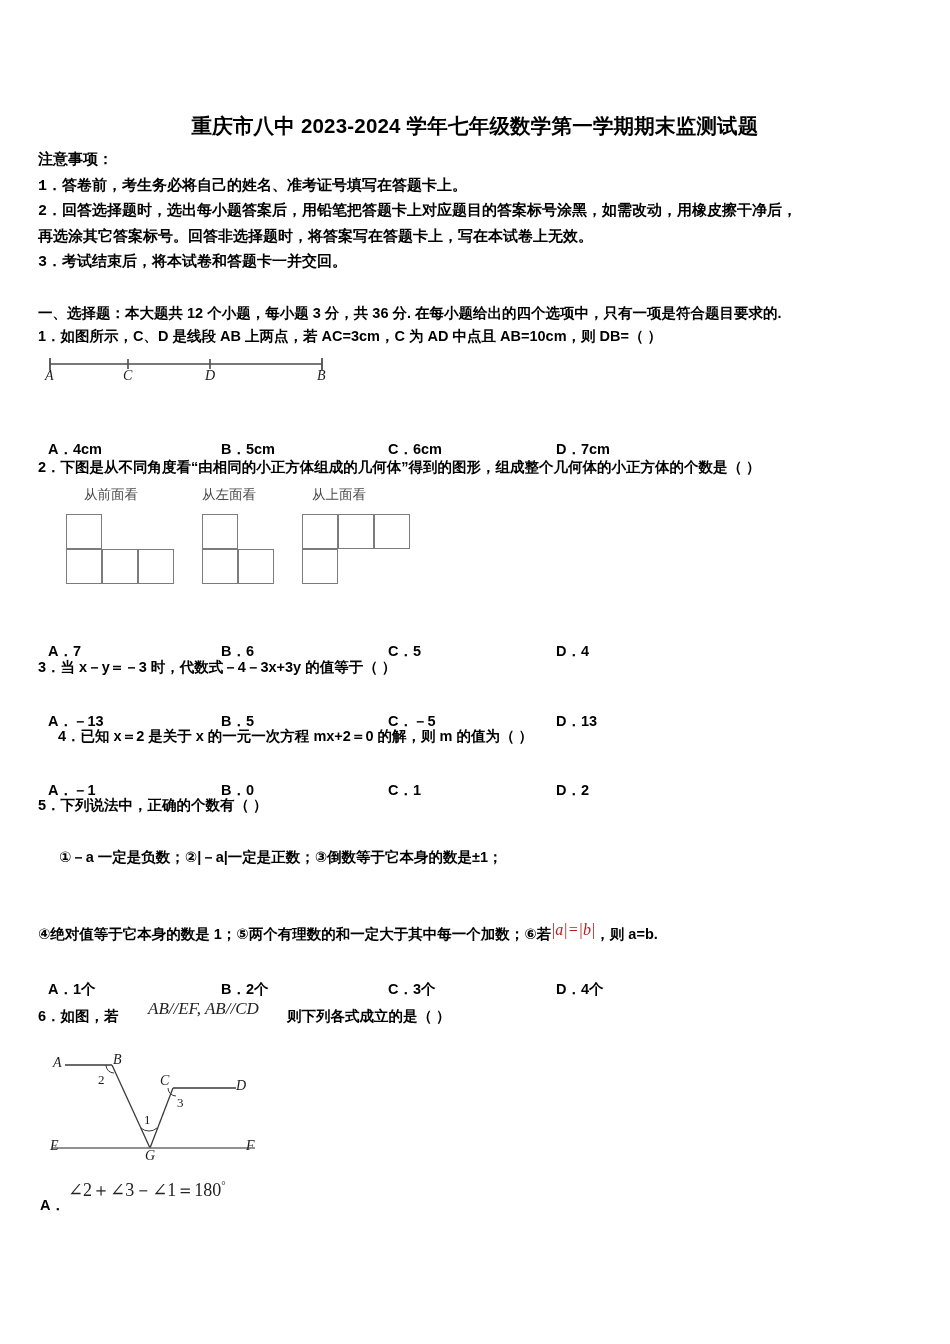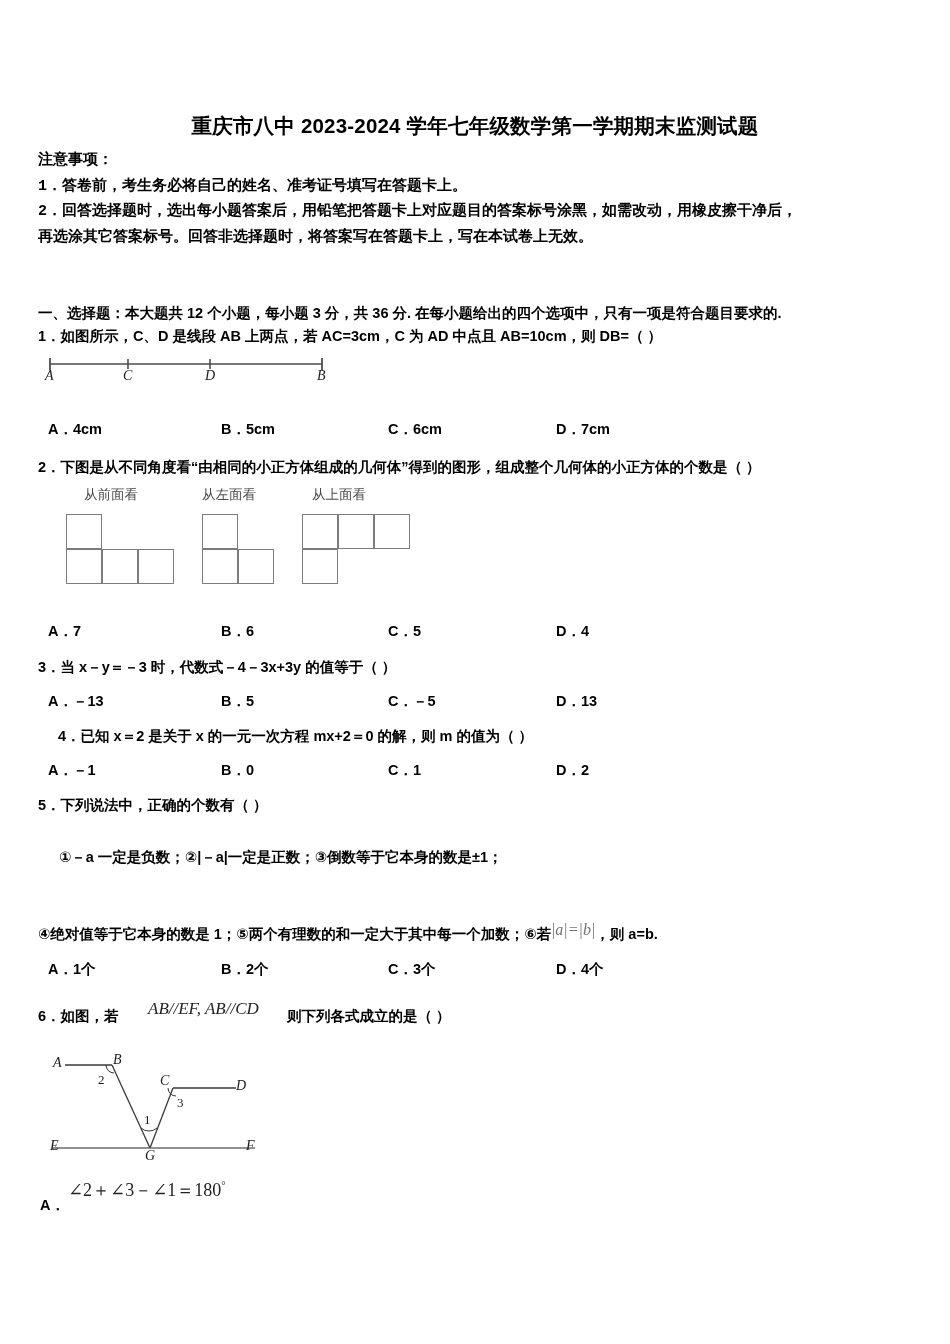--- a/index.html
+++ b/index.html
@@ -70,20 +70,21 @@
     position: absolute;
     font-family: "Liberation Sans", "DejaVu Sans", sans-serif;
     font-weight: bold;
     font-size: 14.5px;
     color: #000;
     width: 620px;
   }
   .opts span.opt {
     position: absolute;
     white-space: nowrap;
+    margin-top: 20px;
   }
   .o1 { left: 0px; }
   .o2 { left: 173px; }
   .o3 { left: 340px; }
   .o4 { left: 508px; }
 
   
   .seg-fig { position: absolute; left: 40px; top: 352px; width: 300px; height: 40px; }
   .seg-lab {
     position: absolute;
@@ -109,21 +110,21 @@
     background: #ffffff;
   }
   .frac-abs {
     display: inline-block;
     position: relative;
     font-family: "Liberation Serif", "DejaVu Serif", serif;
     font-style: italic;
     font-weight: normal;
     font-size: 16px;
     vertical-align: 4px;
-    color: #737373;
+    color: #b91c1c;
   }
   .q6-math {
     position: absolute;
     font-family: "Liberation Serif", "DejaVu Serif", serif;
     font-style: italic;
     font-size: 17px;
     color: #222;
     white-space: nowrap;
   }
 
@@ -167,20 +168,21 @@
 
 <div class="page">
 
   <div class="doc-title">重庆市八中 2023-2024 学年七年级数学第一学期期末监测试题</div>
 
   <div class="notice">
     <div>注意事项：</div>
     <div>1．答卷前，考生务必将自己的姓名、准考证号填写在答题卡上。</div>
     <div>2．回答选择题时，选出每小题答案后，用铅笔把答题卡上对应题目的答案标号涂黑，如需改动，用橡皮擦干净后，</div>
     <div>再选涂其它答案标号。回答非选择题时，将答案写在答题卡上，写在本试卷上无效。</div>
+    <div>3．考试结束后，将本试卷和答题卡一并交回。</div>
   </div>
 
   <div class="sec-head">一、选择题：本大题共 12 个小题，每小题 3 分，共 36 分. 在每小题给出的四个选项中，只有一项是符合题目要求的.</div>
 
   <div class="qtext" style="left:38px; top:324px;">1．如图所示，C、D 是线段 AB 上两点，若 AC=3cm，C 为 AD 中点且 AB=10cm，则 DB=（      ）</div>
 
   <div class="seg-fig">
     <svg width="300" height="40" viewBox="0 0 300 40">
       <line x1="10" y1="12" x2="282" y2="12" stroke="#4d4d4d" stroke-width="1.6"></line>
       <line x1="10" y1="6" x2="10" y2="18" stroke="#4d4d4d" stroke-width="1.8"></line>

